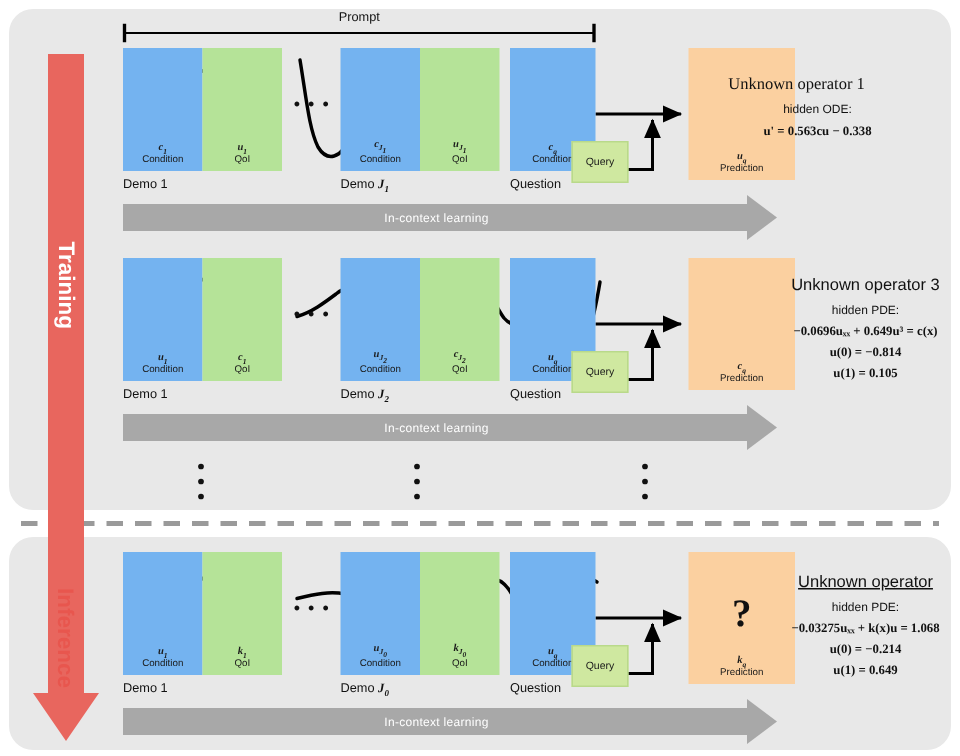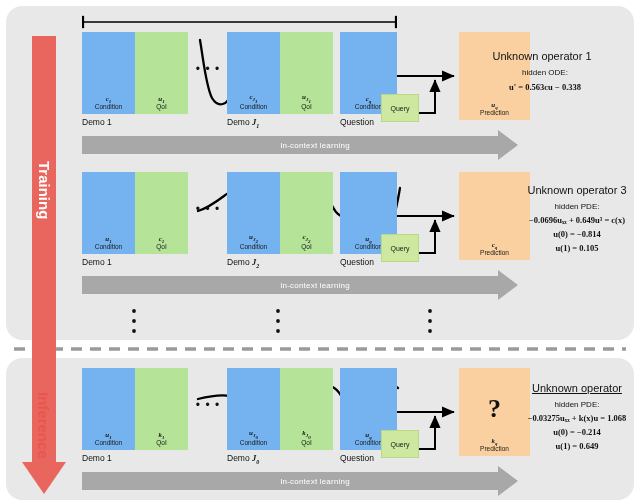--- a/index.html
+++ b/index.html
@@ -28,21 +28,21 @@
   }
   .demolabel i{font-family:"Liberation Serif",serif;font-weight:bold;font-style:italic;}
   .demolabel i sub{font-size:6px;}
 
   .querybox{
     position:absolute;background:#cfe8a0;border:1px solid #b9d98a;
     display:flex;align-items:center;justify-content:center;
     font-size:7px;color:#1a1a1a;
   }
 
-  .icl{position:absolute;margin-left:24px;}
+  .icl{position:absolute;}
   .icl-text{
     position:absolute;left:0;right:18px;top:0;bottom:0;
     display:flex;align-items:center;justify-content:center;
     color:#ffffff;font-size:8px;letter-spacing:.2px;
     pointer-events:none;
   }
 
   .optitle{position:absolute;font-size:11px;color:#111;white-space:nowrap;}
   .opsub{position:absolute;font-size:8px;color:#111;white-space:nowrap;}
   .opeq{
@@ -156,20 +156,23 @@
     <g stroke="#000" stroke-width="2.3" fill="none" stroke-linecap="round">
       <path d="M92,420 C96,404 102,390 112,384 C122,378 132,382 140,390 C148,398 160,402 178,400"></path>
       <path d="M198,399 C210,396 220,394 230,396 C240,398 252,402 270,402"></path>
       <path d="M240,404 C252,400 262,392 272,388 C284,384 296,384 306,386"></path>
       <path d="M300,412 C308,398 316,388 324,386 C334,384 340,392 344,402 C347,410 349,414 352,416"></path>
       <path d="M346,420 C352,400 360,388 370,384 C382,380 392,384 398,388"></path>
       <path d="M466,384 C472,384 476,386 480,388"></path>
     </g>
   </svg>
 
+  <div class="prompt-label" style="left:83px;top:6px;width:313px;">
+    <span>Prompt</span>
+  </div>
 
   <div class="vlabel white" style="left:32px;top:130px;width:24px;height:120px;font-size:15px;">
     <span>Training</span>
   </div>
   <div class="vlabel" style="left:30px;top:370px;width:26px;height:110px;font-size:15px;">
     <span>Inference</span>
   </div>
 
   <div>
     <div class="panelbox" style="left:82px;top:32px;width:53px;height:82px;background:#74b3f0;">
@@ -228,21 +231,21 @@
         <span class="role">Prediction</span>
       </div>
     </div>
 
     <div class="icl" style="left:82px;top:136px;width:436px;height:18px;">
       <div class="icl-text">
           <span>In-context learning</span>
         </div>
     </div>
 
-    <div class="optitle" style="left:542px;top:50px;transform:translateX(-50%);">
+    <div class="optitle" style="left:531px;top:50px;transform:translateX(-50%);font-family:Liberation Serif, serif;">
       <span>Unknown operator 1</span>
     </div>
     <div class="opsub" style="left:545px;top:68px;transform:translateX(-50%);">
       <span>hidden ODE:</span>
     </div>
     <div class="opeq" style="left:545px;top:82px;transform:translateX(-50%);">
       <span>u' = 0.563cu − 0.338</span>
     </div>
   </div>
 

